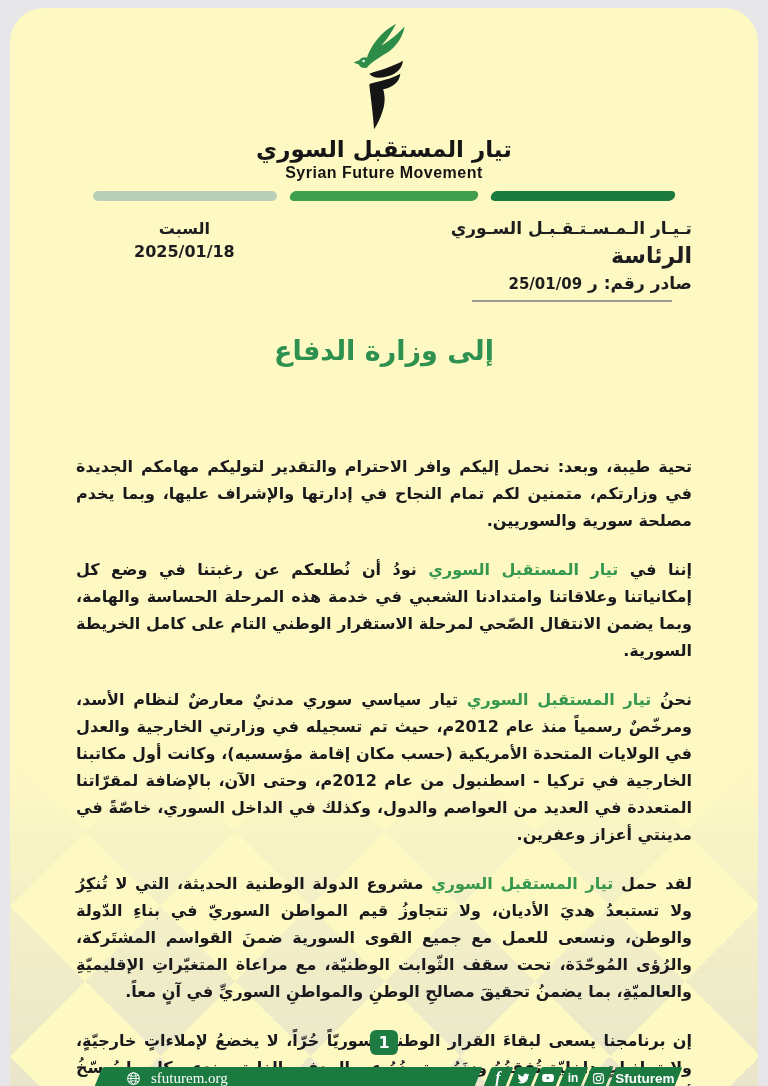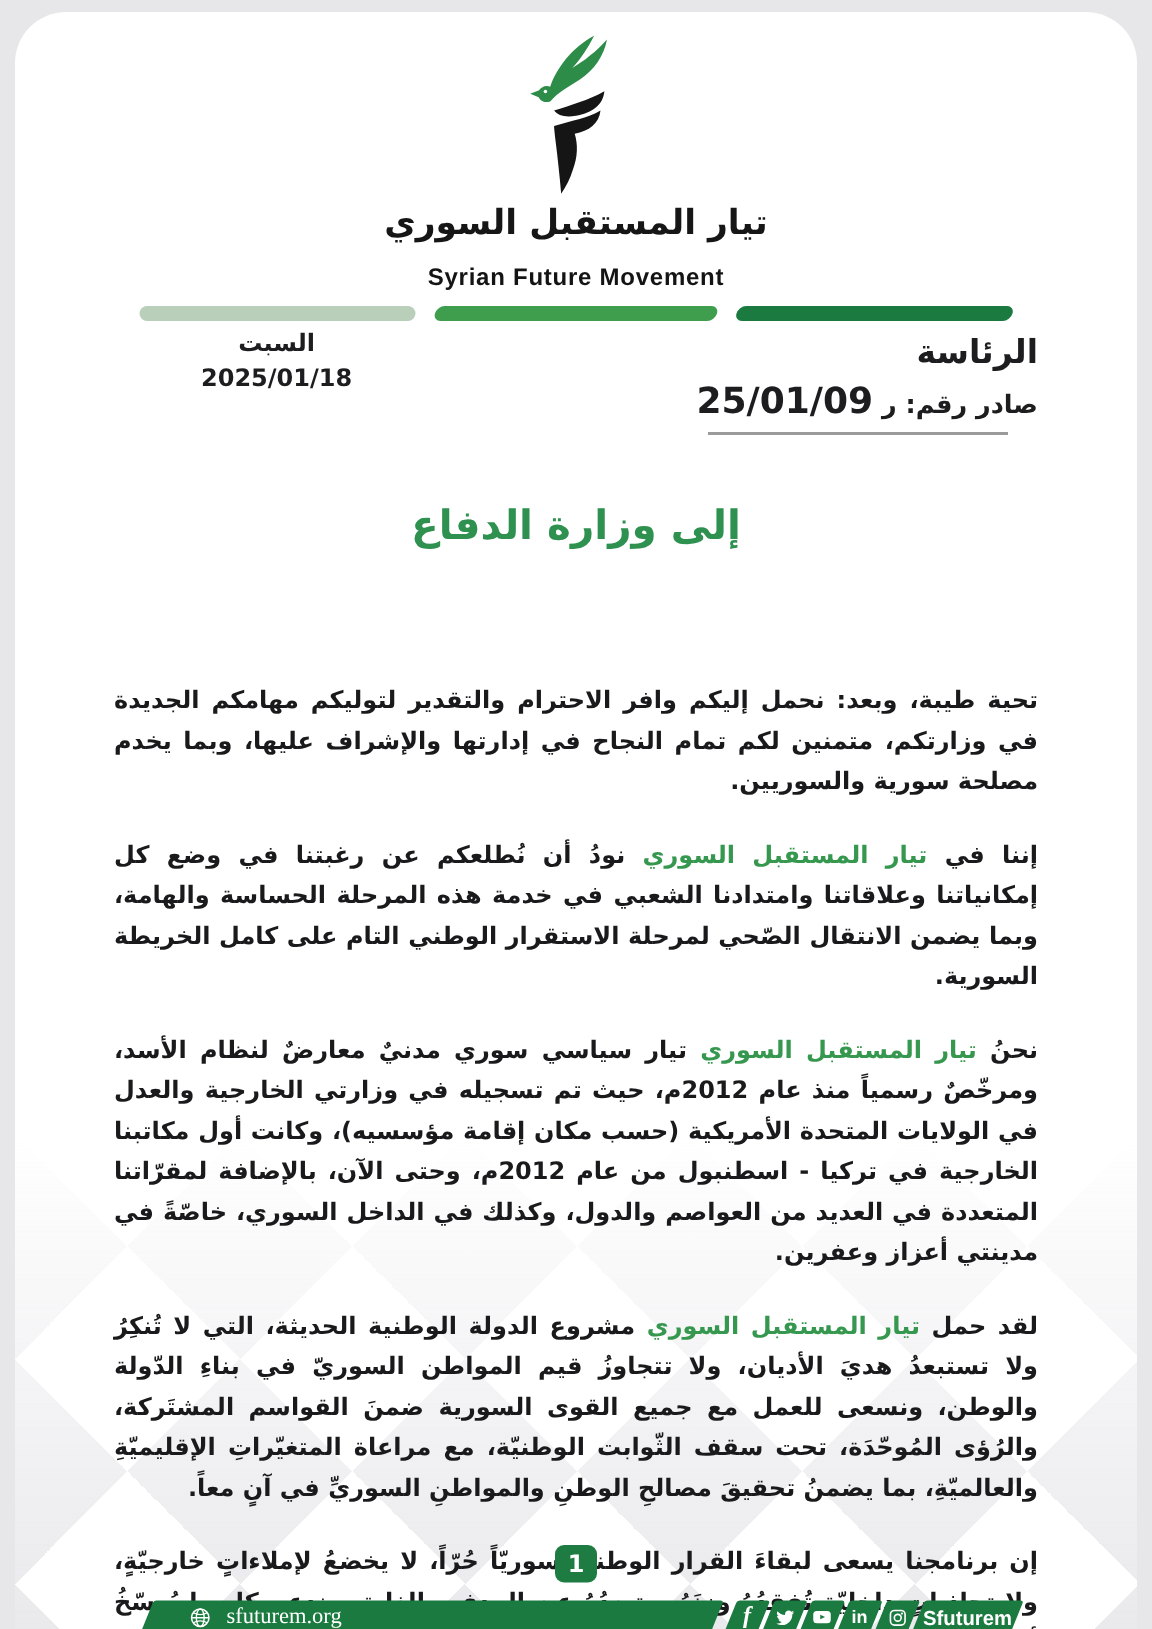--- a/index.html
+++ b/index.html
@@ -1,48 +1,48 @@
 <!DOCTYPE html>
 <html lang="ar"><head>
 <meta charset="utf-8">
 <style>
   * { margin:0; padding:0; box-sizing:border-box; }
   html,body { width:768px; height:1086px; overflow:hidden; }
   body { background:#e7e7ea; font-family:"DejaVu Sans", sans-serif; color:#1d1d1f; position:relative; }
 
   .sheet { position:absolute; left:10px; right:10px; top:8px; bottom:0;
-           background:#ffffff; border-radius:34px 34px 0 0; overflow:hidden; }
+           background:#fef9c3; border-radius:34px 34px 0 0; overflow:hidden; }
 
   
   .watermark { position:absolute; left:0; right:0; bottom:0; height:330px; pointer-events:none;
     background: conic-gradient(from 45deg at 50% 50%, rgba(205,205,213,.45) 0 90deg, transparent 90deg 180deg, rgba(205,205,213,.45) 180deg 270deg, transparent 270deg 360deg);
     background-size:150px 150px;
     -webkit-mask-image: linear-gradient(to top, rgba(0,0,0,.95), rgba(0,0,0,.45) 55%, transparent);
             mask-image: linear-gradient(to top, rgba(0,0,0,.95), rgba(0,0,0,.45) 55%, transparent); }
 
   
   .letterhead { position:absolute; top:14px; left:0; right:0; text-align:center; }
   .logo-svg { display:block; margin:0 auto; }
   .brand-ar { font-size:23px; font-weight:bold; color:#161616; margin-top:2px; }
   .brand-en { font-family:"Liberation Sans", sans-serif; font-size:16px; font-weight:bold;
-              letter-spacing:.5px; color:#141414; margin-top:15px; }
+              letter-spacing:.5px; color:#141414; margin-top:2px; }
   .bars { margin-top:9px; display:flex; justify-content:center; gap:13px; }
   .bar { height:10px; border-radius:6px; display:inline-block; }
   .bar.light { width:184px; background:#b9cfba; }
   .bar.mid   { width:188px; background:#3f9e4e; transform:skewX(-16deg); }
   .bar.dark  { width:184px; background:#1b7a40; transform:skewX(-16deg); }
 
   
   .meta { position:absolute; top:210px; left:66px; right:66px; display:flex;
           justify-content:space-between; direction:rtl; }
   .meta-right { text-align:right; font-weight:bold; }
   .meta-right .org  { font-size:17px; letter-spacing:.3px; margin-left:14px; }
   .meta-right .dept { font-size:22px; margin-top:5px; }
   .meta-right .ref  { font-size:17px; margin-top:5px; }
-  .meta-right .refnum { font-size:24px; }
+  .meta-right .refnum { font-size:15px; }
   .ref-underline { height:1.5px; width:200px; background:#9b9b9b; margin-top:7px; margin-right:20px; }
   .meta-left { text-align:center; font-weight:bold; padding-left:58px; margin-top:1px; }
   .meta-left .day  { font-size:16px; }
   .meta-left .date { font-size:16px; margin-top:4px; }
 
   .doc-title { position:absolute; top:327px; left:0; right:0; text-align:center;
                font-size:27px; font-weight:bold; color:#2e9150; }
   .salutation { position:absolute; top:398px; left:0; right:0; text-align:center;
                 font-size:16px; font-weight:bold; }
 
@@ -89,20 +89,21 @@
     <div class="brand-en">Syrian Future Movement</div>
     <div class="bars">
       <span class="bar light"></span>
       <span class="bar mid"></span>
       <span class="bar dark"></span>
     </div>
   </header>
 
   <section class="meta">
     <div class="meta-right">
+      <div class="org">تـيـار الـمـسـتـقـبـل السـوري</div>
       <div class="dept">الرئاسة</div>
       <div class="ref">
         <span>صادر رقم: ر</span>
         <span class="refnum">25/01/09</span>
       </div>
       <div class="ref-underline"></div>
     </div>
     <div class="meta-left">
       <div class="day">السبت</div>
       <div class="date">2025/01/18</div>

